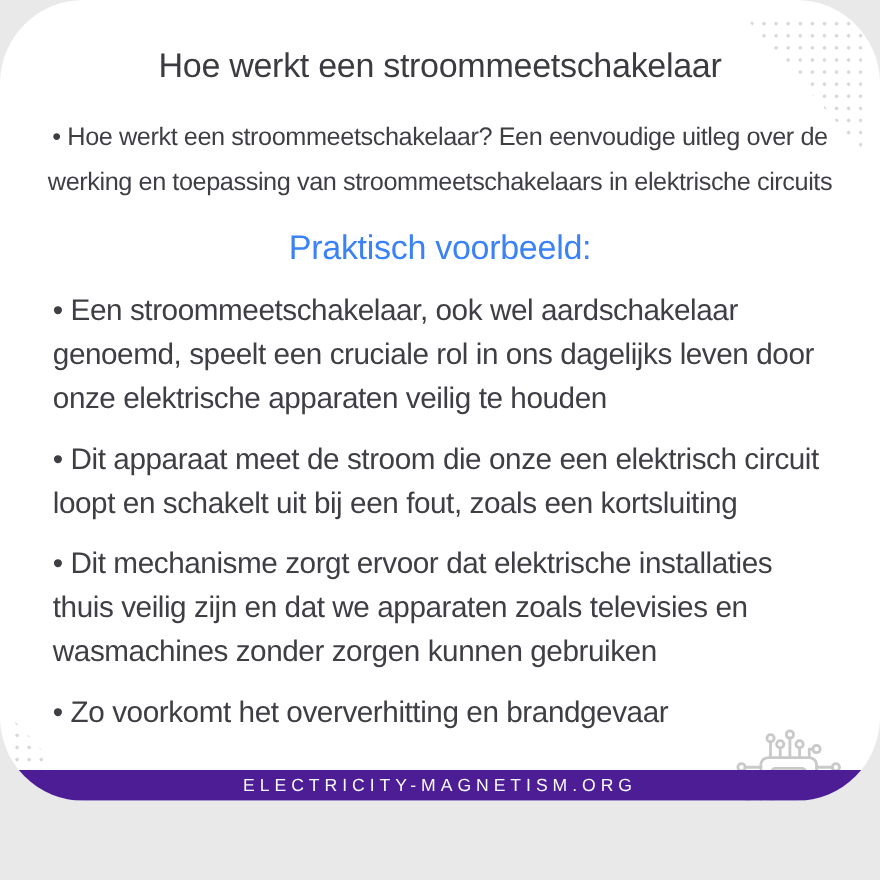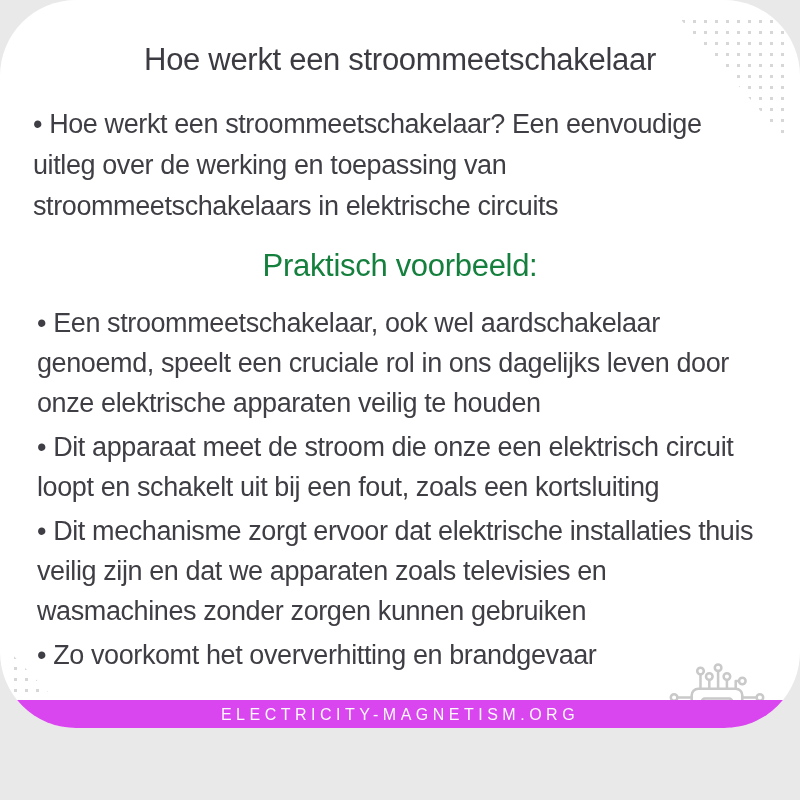--- a/index.html
+++ b/index.html
@@ -29,41 +29,41 @@
     margin: 40px 0 0 0;
     text-align: center;
     font-size: 31px;
     font-weight: 400;
     line-height: 40px;
     color: #3b3b41;
     letter-spacing: -0.3px;
   }
   .intro {
     margin: 24px 0 0 0;
-    font-size: 27px;
+    font-size: 23px;
     line-height: 41px;
     letter-spacing: -0.4px;
-    text-align: left;
+    text-align: center;
   }
   .subheading {
     margin: 19px 0 0 0;
     text-align: center;
     font-size: 31px;
     font-weight: 400;
     line-height: 40px;
-    color: #15803d;
+    color: #3b82f6;
     letter-spacing: -0.3px;
   }
   .bullets {
     margin: 17px 0 0 0;
     font-size: 27px;
     line-height: 40px;
     letter-spacing: -0.4px;
   }
-  .bullets p { margin: 4px; }
+  .bullets p { margin: 15px; }
   .dots {
     position: absolute;
     background-image: radial-gradient(circle, #d7d7d7 1.6px, transparent 1.8px);
     background-size: 11px 11px;
     background-position: 2px 2px;
   }
   .dots-tr {
     top: 14px; right: 16px;
     width: 108px; height: 124px;
     clip-path: polygon(0 0, 100% 0, 100% 100%);
@@ -75,21 +75,21 @@
   }
   .chip {
     position: absolute;
     top: 659px; left: 662px;
     width: 110px; height: 110px;
   }
   .footer {
     position: absolute;
     left: 0; right: 0; bottom: 0;
     height: 28px;
-    background: #d946ef;
+    background: #4c1d95;
     color: #fafafa;
     font-size: 16px;
     font-weight: 400;
     letter-spacing: 4.5px;
     text-align: center;
     line-height: 29px;
   }
 </style>
 </head>
 <body>

